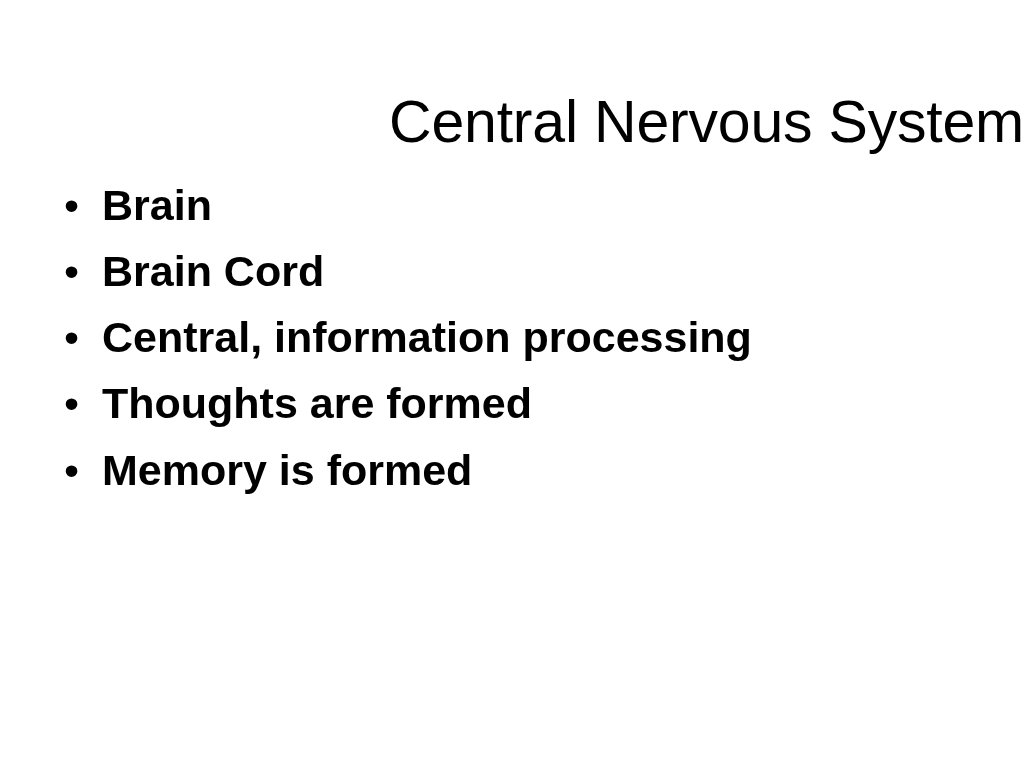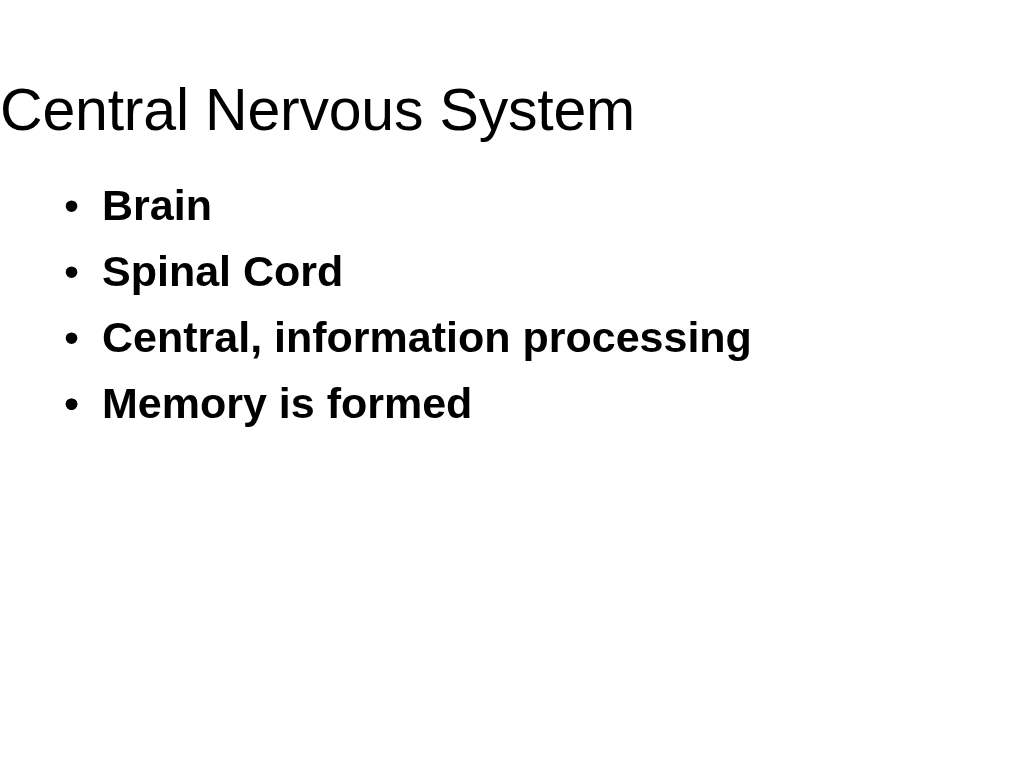--- a/index.html
+++ b/index.html
@@ -17,23 +17,23 @@
     overflow: hidden;
     font-family: "Liberation Sans", "DejaVu Sans", sans-serif;
     color: #000000;
     -webkit-font-smoothing: antialiased;
   }
 
   
   .slide-title {
     position: absolute;
     left: 0;
-    top: 40px;
+    top: 52px;
     width: 1024px;
-    text-align: left;
+    text-align: right;
     font-size: 59px;
     line-height: 1.05;
     font-weight: 400;
     letter-spacing: -0.2px;
     color: #000000;
     white-space: nowrap;
   }
 
   
   .slide-body {
@@ -90,30 +90,31 @@
   <div class="slide-body">
     <ul class="bullet-list">
 
       <li class="bullet-item">
         <span class="bullet-marker">•</span>
         <span class="bullet-text">Brain</span>
       </li>
 
       <li class="bullet-item">
         <span class="bullet-marker">•</span>
-        <span class="bullet-text">Spinal Cord</span>
+        <span class="bullet-text">Brain Cord</span>
       </li>
 
       <li class="bullet-item">
         <span class="bullet-marker">•</span>
         <span class="bullet-text">Central, information processing</span>
       </li>
 
       <li class="bullet-item">
         <span class="bullet-marker">•</span>
+        <span class="bullet-text">Thoughts are formed</span>
       </li>
 
       <li class="bullet-item">
         <span class="bullet-marker">•</span>
         <span class="bullet-text">Memory is formed</span>
       </li>
 
     </ul>
   </div>
 

